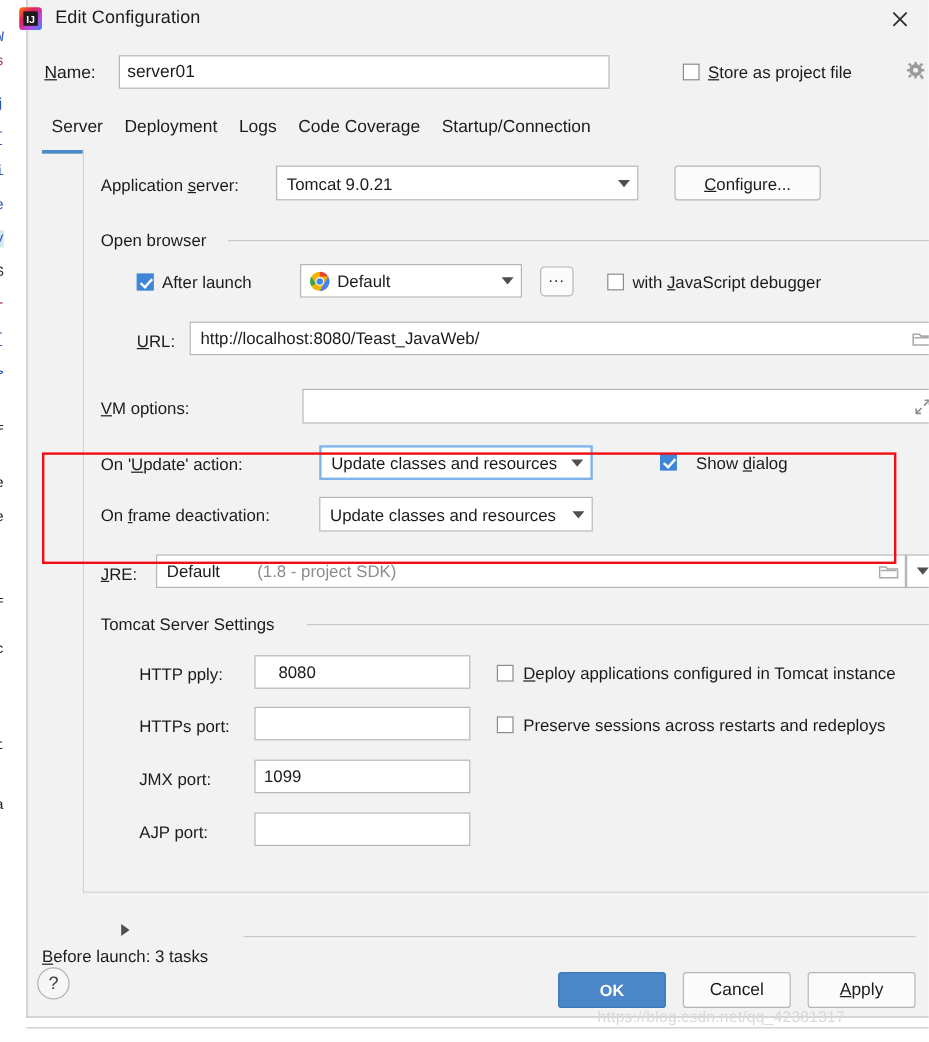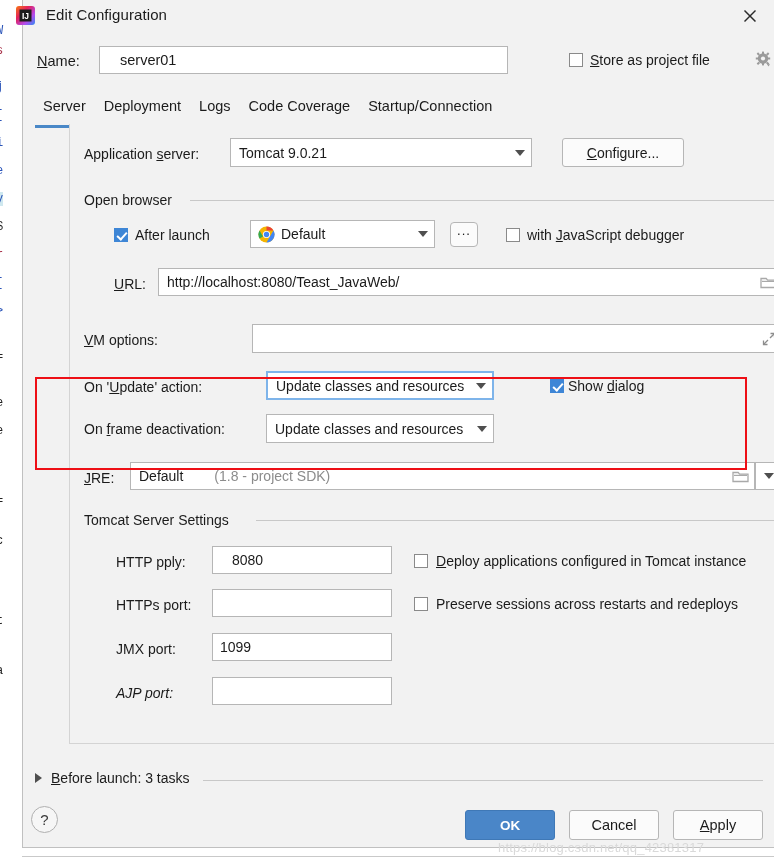--- a/index.html
+++ b/index.html
@@ -76,21 +76,21 @@
     position: absolute; left: 14px; top: 53px;
     font-size: 14.5px;
   }
   #name-label u { text-decoration: underline; }
   #name-input {
     position: absolute; left: 76px; top: 46px;
     width: 409px; height: 28px;
     background: #fff;
     border: 1px solid #b6b6b6;
     box-sizing: border-box;
-    padding: 0 20px;
+    padding: 0 6px;
     font-family: "Liberation Sans", sans-serif;
     font-size: 14.5px;
     color: #1b1b1b;
     outline: none;
   }
   #store-check-row {
     position: absolute; left: 546px; top: 52px;
     display: flex; align-items: center; gap: 7px;
   }
   .cbox {
@@ -248,21 +248,21 @@
     width: 712px; height: 93px;
     border: 2px solid #ee0f16;
     box-sizing: border-box;
     pointer-events: none;
     z-index: 5;
   }
 
   
   #before-launch-row {
     position: absolute; left: 12px; top: 770px;
-    display: flex; align-items: center; gap: 9px;
+    display: flex; align-items: center; gap: 9px; flex-direction: column;
   }
   #bl-triangle {
     width: 0; height: 0;
     border-top: 5px solid transparent;
     border-bottom: 5px solid transparent;
     border-left: 7px solid #4f4f4f;
     cursor: pointer;
   }
   #bl-text { font-size: 14px; color: #1b1b1b; white-space: nowrap; }
   #bl-text u { text-decoration: underline; }
@@ -479,21 +479,21 @@
           <line x1="1.5" y1="12.5" x2="6" y2="8" stroke="#8d8d8d" stroke-width="1.3"></line>
         </svg>
       </span>
     </div>
 
     <span class="row-label" style="left:14px; top:255px;">On '<u>U</u>pdate' action:</span>
     <div class="combo focused" style="left:196px; top:247px; width:228px; height:29px;">
       <span class="ctext">Update classes and resources</span>
       <span class="carrow"></span>
     </div>
-    <div style="position:absolute; left:480px; top:254px; display:flex; align-items:center; gap:4px;">
+    <div style="position:absolute; left:480px; top:254px; display:flex; gap:16px;">
       <span class="cbox checked"></span>
       <span class="cb-label">Show <u>d</u>ialog</span>
     </div>
 
     <span class="row-label" style="left:14px; top:297px;">On <u>f</u>rame deactivation:</span>
     <div class="combo" style="left:196px; top:290px; width:228px; height:29px;">
       <span class="ctext">Update classes and resources</span>
       <span class="carrow"></span>
     </div>
 
@@ -526,21 +526,21 @@
     <span class="row-label" style="left:46px; top:473px;">HTTPs port:</span>
     <input class="txtfield" style="left: 142px; top: 465px; width: 180px; height: 28px;" type="text" value="">
     <div style="position:absolute; left:344px; top:472px; display:flex; align-items:center; gap:8px;">
       <span class="cbox"></span>
       <span class="cb-label">Preserve sessions across restarts and redeploys</span>
     </div>
 
     <span class="row-label" style="left:46px; top:517px;">JMX port:</span>
     <input class="txtfield" style="left: 142px; top: 509px; width: 180px; height: 28px;" type="text" value="1099">
 
-    <span class="row-label" style="left:46px; top:561px;font-style:italic;">AJP port:</span>
+    <span class="row-label" style="left:46px; top:561px;">AJP port:</span>
     <input class="txtfield" style="left: 142px; top: 553px; width: 180px; height: 28px;" type="text" value="">
 
   </div>
 
   <div id="red-box"></div>
 
   <div id="before-launch-row">
     <span id="bl-triangle"></span>
     <span id="bl-text"><u>B</u>efore launch: 3 tasks</span>
   </div>

